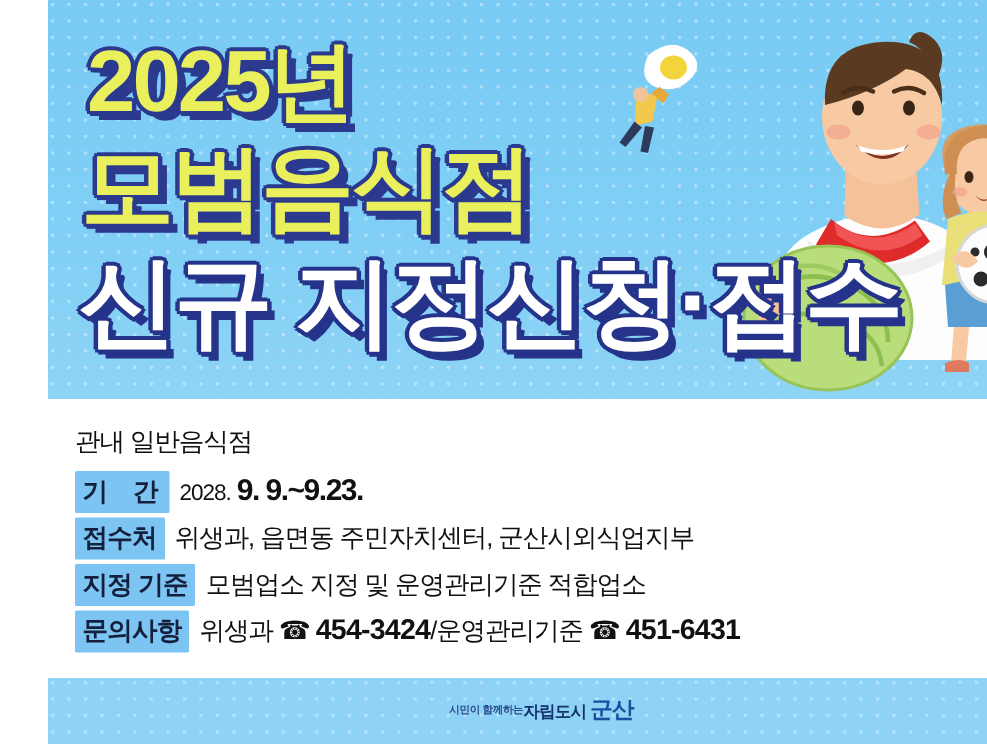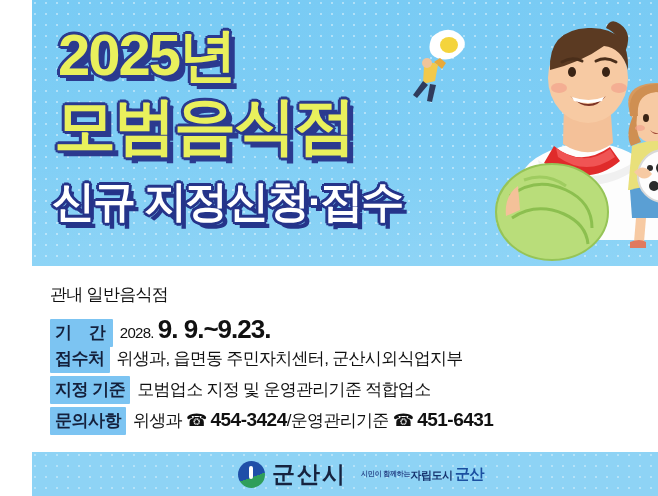--- a/index.html
+++ b/index.html
@@ -34,21 +34,21 @@
       text-shadow:
         3px 0 0 #2b3a8f,-3px 0 0 #2b3a8f,0 3px 0 #2b3a8f,0 -3px 0 #2b3a8f,
         2px 2px 0 #2b3a8f,-2px 2px 0 #2b3a8f,2px -2px 0 #2b3a8f,-2px -2px 0 #2b3a8f,
         6px 6px 0 #2b3a8f;}
   .t2{left:22px;top:93px;font-size:62px;line-height:66px;
       color:#e9f05c;
       text-shadow:
         3px 0 0 #2b3a8f,-3px 0 0 #2b3a8f,0 3px 0 #2b3a8f,0 -3px 0 #2b3a8f,
         2px 2px 0 #2b3a8f,-2px 2px 0 #2b3a8f,2px -2px 0 #2b3a8f,-2px -2px 0 #2b3a8f,
         6px 6px 0 #2b3a8f;}
-  .t3{left:20px;top:166px;font-size:43px;line-height:70px;
+  .t3{left:20px;top:166px;font-size:66px;line-height:70px;
       color:#ffffff;
       text-shadow:
         3px 0 0 #25348a,-3px 0 0 #25348a,0 3px 0 #25348a,0 -3px 0 #25348a,
         2px 2px 0 #25348a,-2px 2px 0 #25348a,2px -2px 0 #25348a,-2px -2px 0 #25348a,
         5px 6px 0 #25348a;}
 
   
   .info{
     position:absolute;left:0;top:266px;width:658px;height:186px;
     background:#ffffff;
@@ -56,21 +56,21 @@
   .rows{position:absolute;left:18px;top:17px;width:480px;}
   .row{display:flex;align-items:baseline;margin-bottom:6px;height:25px;}
   .lbl{
     background:#7cc4f2;color:#14203c;font-weight:bold;font-size:17px;
     padding:2px 5px 3px 5px;border-radius:1px;margin-right:7px;
     letter-spacing:-0.5px;white-space:nowrap;display:inline-block;
   }
   .lbl.wide{letter-spacing:6px;padding-right:1px;}
   .val{color:#111111;font-size:17px;letter-spacing:-0.7px;white-space:nowrap;}
   .val .sm{font-size:15px;}
-  .val .big{font-weight:bold;font-size:26px;letter-spacing:-1px;}
+  .val .big{font-weight:bold;font-size:20px;letter-spacing:-1px;}
   .val .tel{font-weight:bold;font-size:19px;letter-spacing:-0.5px;}
   .val .phico{font-size:17px;}
 
   
   .footer{
     position:absolute;left:0;top:452px;width:658px;height:44px;
     background:
       radial-gradient(circle at 3px 3px, rgba(255,255,255,.35) 1.1px, rgba(255,255,255,0) 1.3px) 0 0/11px 11px,
       #8ed3f5;
     display:flex;align-items:center;justify-content:center;gap:14px;
@@ -205,23 +205,19 @@
           <span class="phico">☎</span>
           <span class="tel">451-6431</span>
         </span>
       </div>
 
     </div>
 
   </div>
 
   <div class="footer">
-    <div class="gsmark">
-      <span class="gsicon"></span>
-      <span class="gsname">군산시</span>
-    </div>
     <div class="slog">
       <span class="s1">시민이 함께하는</span>
       <span class="s2"><span>자립도시</span> <b>군산</b></span>
     </div>
   </div>
 
 </div>
 
 </body></html>

